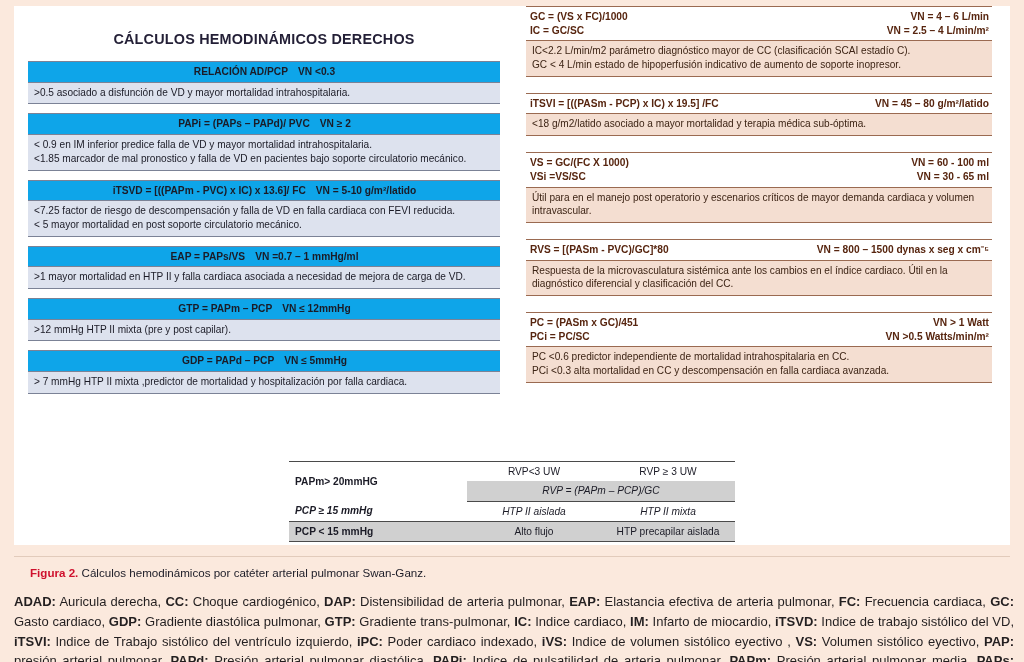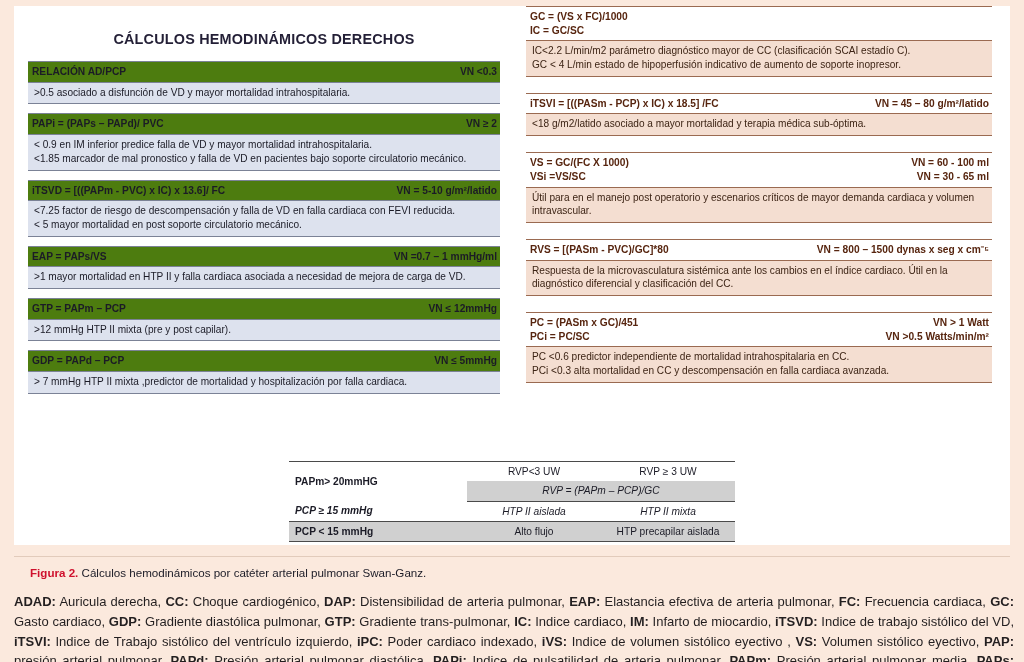--- a/index.html
+++ b/index.html
@@ -81,21 +81,22 @@
     color: #1b1b26;
     line-height: 1.36;
     padding: 3px 6px 4px 6px;
     white-space: pre-line;
   }
 
   
   .col-left .hdr {
     border-top: 1.6px solid #7b8296;
     border-bottom: 1.4px solid #7b8296;
-    background: #4d7c0f;
+    background: #0ea5e9;
+    justify-content: center;
   }
   .col-left .desc {
     background: #dde2ee;
     border-bottom: 1.6px solid #7b8296;
   }
   
   .col-right .hdr {
     border-top: 1.6px solid #9a6a51;
     border-bottom: 1.4px solid #9a6a51;
     background: #ffffff;
@@ -245,28 +246,30 @@
           <div class="desc">&gt; 7 mmHg  HTP II mixta ,predictor de mortalidad y  hospitalización por falla cardiaca.</div>
         </div>
       </div>
 
       <div class="col col-right">
 
         <div class="block">
           <div class="hdr">
             <span class="lhs">GC = (VS x FC)/1000
 IC = GC/SC</span>
+            <span class="rhs">VN = 4 – 6 L/min
+VN = 2.5 – 4 L/min/m²</span>
           </div>
           <div class="desc">IC&lt;2.2 L/min/m2 parámetro diagnóstico mayor de CC (clasificación SCAI estadío C).
 GC &lt; 4 L/min estado de hipoperfusión indicativo de aumento de soporte inopresor.</div>
         </div>
 
         <div class="block">
           <div class="hdr">
-            <span class="lhs">iTSVI = [((PASm - PCP) x IC) x 18.5] /FC</span>
+            <span class="lhs">iTSVI = [((PASm - PCP) x IC) x 19.5] /FC</span>
             <span class="rhs">VN = 45 – 80 g/m²/latido</span>
           </div>
           <div class="desc">&lt;18 g/m2/latido asociado a mayor mortalidad y  terapia médica sub-óptima.</div>
         </div>
 
         <div class="block">
           <div class="hdr">
             <span class="lhs">VS = GC/(FC X 1000)
 VSi =VS/SC</span>
             <span class="rhs">VN = 60 - 100 ml

